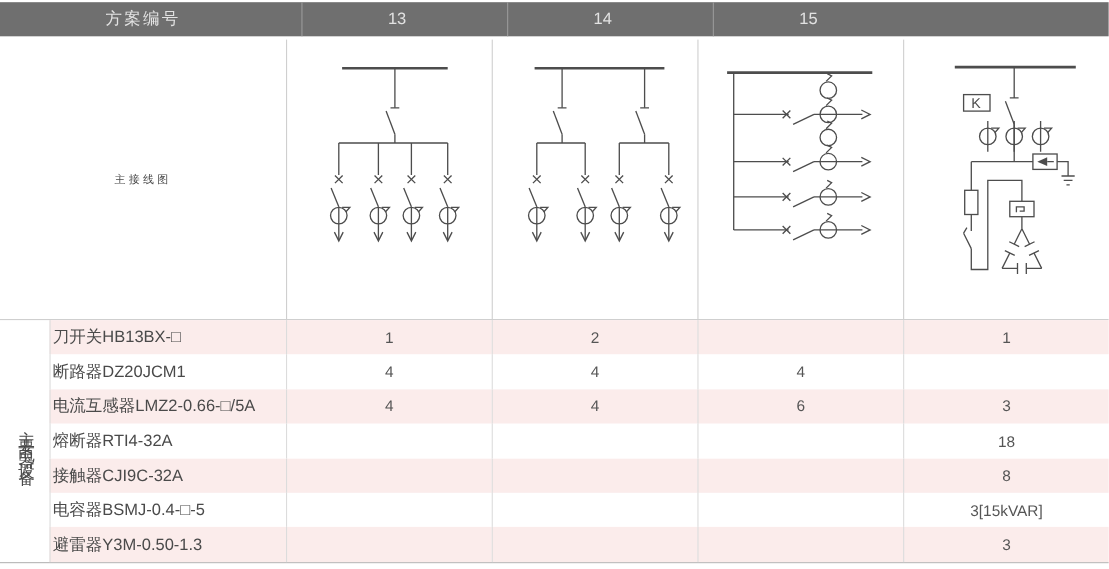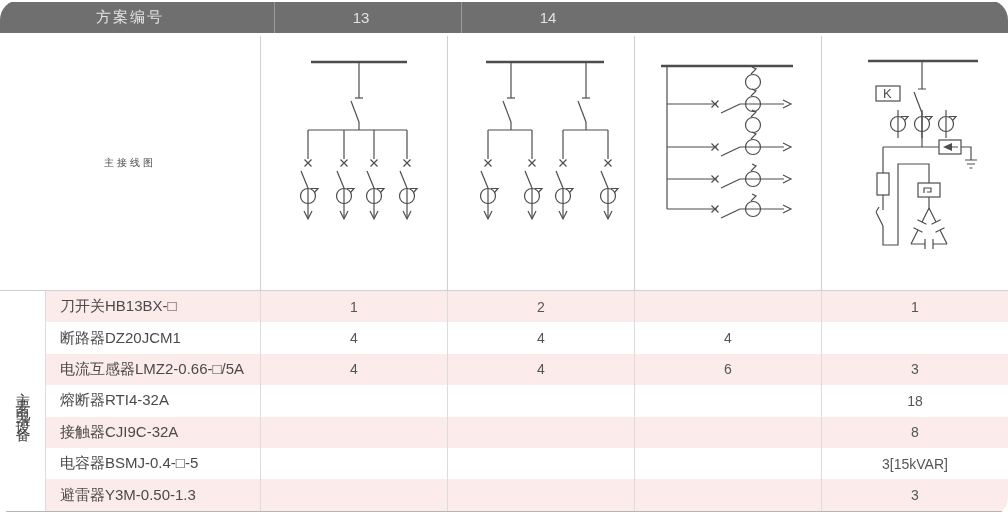--- a/index.html
+++ b/index.html
@@ -1,17 +1,17 @@
 <!DOCTYPE html>
 <html><head>
 <meta charset="utf-8">
 <style>
   * { margin:0; padding:0; box-sizing:border-box; }
   body { background:#ffffff; font-family:"Liberation Sans","DejaVu Sans",sans-serif; }
-  .sheet { position:relative; width:1008px; height:517px; background:#fff; overflow:hidden; padding-top:2px;border-radius:20px; }
+  .sheet { position:relative; width:1008px; height:517px; background:#fff; overflow:hidden; padding-top:2px; }
 
   
   .hdr { display:grid; grid-template-columns:260px 187px 187px 187px 187px; height:31px; background:#6f6f6f; margin-bottom:3px; }
   .hdr-cell { display:flex; align-items:center; justify-content:center; color:#e2e2e2; font-size:15px; letter-spacing:2px; }
   .hdr-cell.scheme { border-left:1px solid #9a9a9a; letter-spacing:0;margin-left:14px; }
 
   
   .diag-row { display:grid; grid-template-columns:260px 187px 187px 187px 187px; height:254px; }
   .diag-label { display:flex; align-items:center; justify-content:center; font-size:10px; color:#4a4a4a; letter-spacing:3px; }
   .diag-cell { border-left:1px solid #cfcfcf; display:flex; align-items:flex-start; justify-content:flex-start; }
@@ -22,21 +22,21 @@
   svg.wire .solid { fill:#4d4d4d; stroke:none; }
 
   
   .equip { display:grid; grid-template-columns:45px 215px 187px 187px 187px 187px; grid-template-rows:repeat(7,31.4px);
            border-top:1px solid #cfcfcf; border-bottom:1px solid #b5b5b5; }
   .vlabel { grid-column:1; grid-row:1 / span 7; display:flex; align-items:center; justify-content:center;
             writing-mode:vertical-rl; text-orientation:upright; letter-spacing:7px; font-size:15px; color:#4a4a4a; }
   .erow { display:contents; }
   .erow > div { display:flex; align-items:center; }
   .erow.pink > div { background:#fbeceb; }
-  .ename { border-left:1px solid #dcdcdc; padding-left:14px; font-size:15px; color:#4a4a4a; }
+  .ename { border-left:1px solid #dcdcdc; padding-left:2px; font-size:15px; color:#4a4a4a; }
   .eval  { border-left:1px solid #dcdcdc; justify-content:center; font-size:14px; color:#555555; }
 </style>
 </head>
 <body>
 
 <svg width="0" height="0" style="position:absolute">
   <defs>
     <g id="vb">
       <path d="M0,0 V29"></path>
       <path d="M-3.5,29.5 L3.5,36.5 M3.5,29.5 L-3.5,36.5"></path>
@@ -62,20 +62,21 @@
     </g>
   </defs>
 </svg>
 
 <div class="sheet">
 
   <div class="hdr">
     <div class="hdr-cell">方案编号</div>
     <div class="hdr-cell scheme">13</div>
     <div class="hdr-cell scheme">14</div>
+    <div class="hdr-cell scheme">15</div>
   </div>
 
   <div class="diag-row">
     <div class="diag-label">主接线图</div>
 
     <div class="diag-cell">
       <svg class="wire" width="186" height="253">
         <path class="bus" d="M50,26 H146"></path>
         <path d="M98,26 V62"></path>
         <path d="M94,62 H102"></path>

